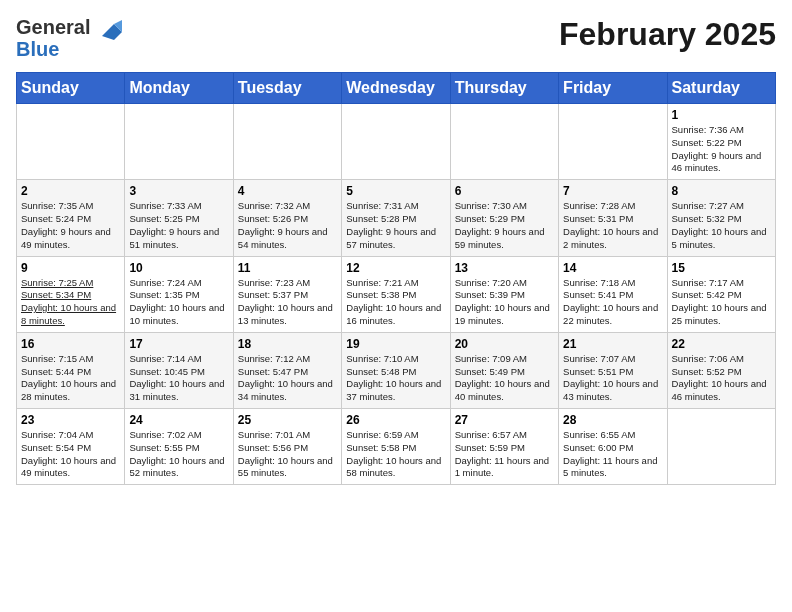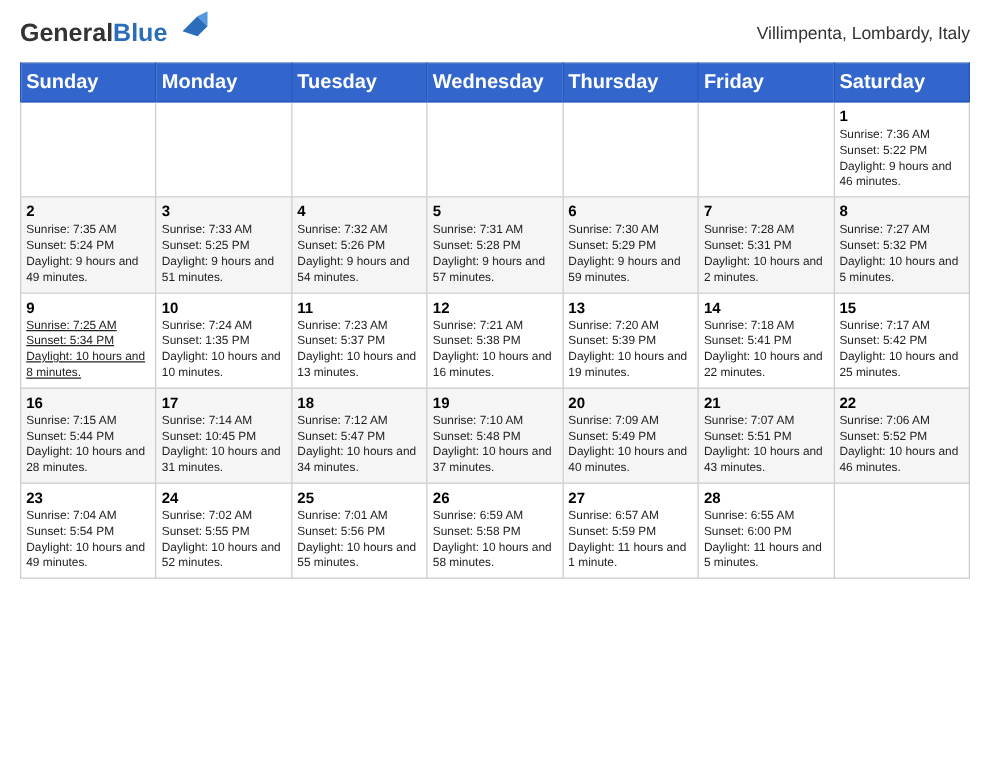--- a/index.html
+++ b/index.html
@@ -79,32 +79,32 @@
     .empty-cell {
       background: #fff !important;
     }
   </style>
 </head>
 <body>
 
 <div class="header">
   <div class="logo">
     <div class="logo-wrapper">
-      <div style="display:flex; line-height:1.1;">
+      <div style="display:flex; flex-direction:column; line-height:1.1;">
         <span style="font-size:20px; font-weight:bold; color:#333;">General</span>
         <span style="font-size:20px; font-weight:bold; color:#2a6ebb;">Blue</span>
       </div>
       <svg width="32" height="32" viewBox="0 0 32 32" style="margin-left:2px; margin-top:-12px;">
         <polygon points="8,20 20,8 28,16 20,24" fill="#2a6ebb"></polygon>
         <polygon points="20,8 28,4 28,16" fill="#5599dd"></polygon>
       </svg>
     </div>
   </div>
   <div class="title-block">
-    <div class="location">Villimpenta, Lombardy, Italy</div>
+    <div class="month-title">February 2025</div>
   </div>
 </div>
 
 <table class="calendar">
   <thead>
     <tr id="days-header">
     <th>Sunday</th>
         <th>Monday</th>
         <th>Tuesday</th>
         <th>Wednesday</th>

